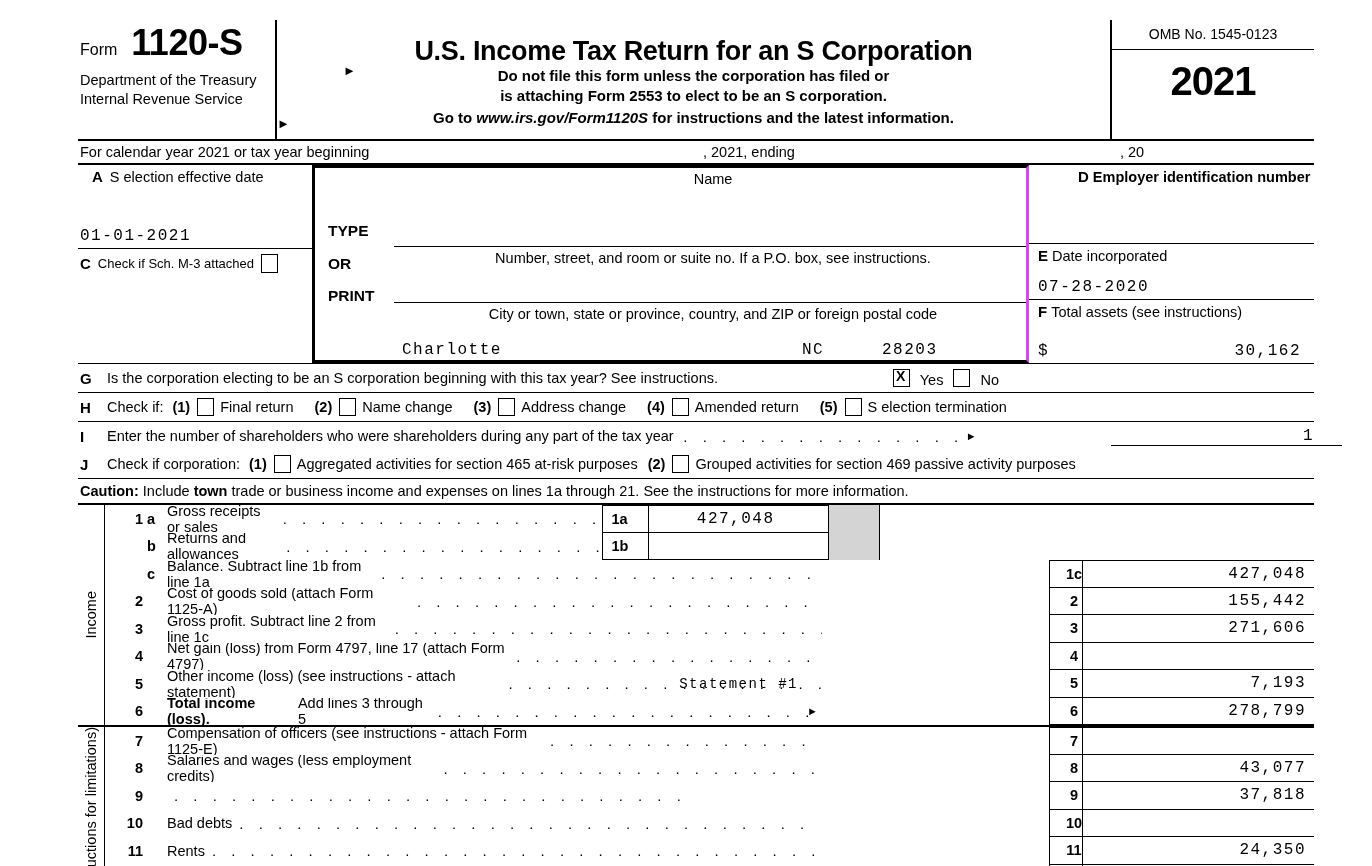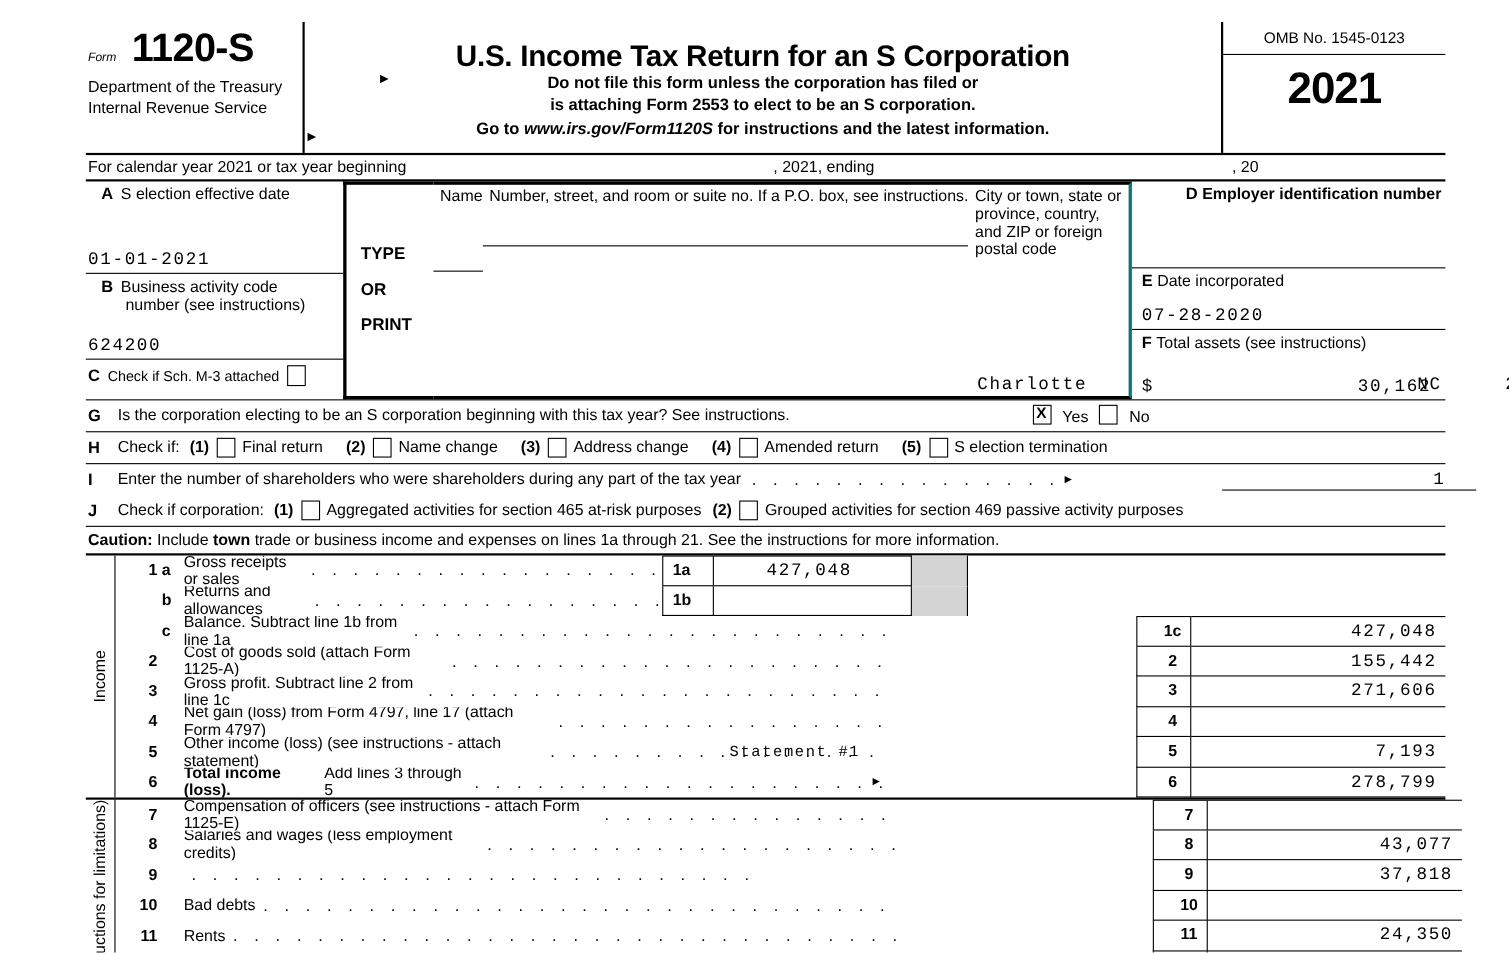--- a/index.html
+++ b/index.html
@@ -26,21 +26,21 @@
     border-bottom: 2px solid #000;
     height: 119px;
   }
   .hdr-left {
     width: 197px;
     border-right: 2px solid #000;
     position: relative;
     padding-top: 2px;
   }
   .hdr-formrow { display: flex; align-items: baseline; padding-left: 2px; }
-  .hdr-formlabel { font-size: 11px; font-style: italic; }
+  .hdr-formlabel { font-size: 16px; }
   .hdr-formnum { font-size: 36px; font-weight: bold; letter-spacing: -0.5px; margin-left: 14px; }
   .hdr-dept { font-size: 14.5px; line-height: 1.32; padding-left: 2px; margin-top: 7px; }
 
   .hdr-mid {
     flex: 1;
     text-align: center;
     position: relative;
   }
   .hdr-title { font-size: 27px; font-weight: bold; letter-spacing: -0.3px; margin-top: 18px; line-height: 1; }
   .hdr-sub { font-size: 15px; font-weight: bold; line-height: 1.28; margin-top: 1px; }
@@ -90,23 +90,23 @@
     display: flex; flex-direction: column; justify-content: center;
     padding-left: 13px;
     box-sizing: border-box;
   }
   .typebox div { font-size: 15.5px; font-weight: bold; line-height: 2.1; }
 
   .ident-mid {
     flex: 1;
     border-top: 3px solid #000;
     border-bottom: 3px solid #000;
-    border-right: 3px solid #0f766e;
+    border-right: 3px solid #d946ef;
     box-sizing: border-box;
-    display: flex; 
+    display: flex; flex-direction: column; text-align: center;
   }
   .addr-cell { position: relative; border-bottom: 1px solid #000; }
   .addr-cell:last-child { border-bottom: none; }
   .addr-name { height: 78px; }
   .addr-street { height: 55px; }
   .addr-city { flex: 1; }
   .addr-lbl { font-size: 14.5px; padding-left: 6px; padding-top: 3px; }
   .addr-val { position: absolute; bottom: 1px; font-size: 16px; }
 
   .ident-right { width: 285px; display: flex; flex-direction: column; }
@@ -163,21 +163,21 @@
                   box-sizing: border-box; }
   .subcol .sb-v { flex: 1; border-bottom: 1.2px solid #000; border-top: 1.2px solid #000;
                   border-right: 1.2px solid #000;
                   font-size: 16px; display:flex; align-items:center; justify-content:flex-end;
                   padding-right: 53px; box-sizing: border-box; }
   .subcol.second .sb-n, .subcol.second .sb-v { border-top: none; text-align: right; }
   .subspacer { width: 227px; flex-shrink: 0; }
 
   .graybox { width: 50px; flex-shrink: 0; background: #d4d4d4; border-right: 1.2px solid #000; }
 
-  .rnum { width: 50px; flex-shrink: 0; border-left: 1.2px solid #000; border-right: 1.2px solid #000;
+  .rnum { width: 34px; flex-shrink: 0; border-left: 1.2px solid #000; border-right: 1.2px solid #000;
           border-bottom: 1.2px solid #000;
           font-size: 14.5px; font-weight: bold; display:flex; align-items:center; justify-content:center;
           box-sizing: border-box; padding-left: 16px; }
   .rnum.topb { border-top: 1.2px solid #000; }
   .rval { width: 231px; flex-shrink: 0; border-bottom: 1.2px solid #000;
           font-size: 16px; display:flex; align-items:center; justify-content:flex-end;
           padding-right: 8px; box-sizing: border-box; }
   .rval.topb { border-top: 1.2px solid #000; }
 </style>
 </head>
@@ -222,27 +222,20 @@
     <span class="cal-c">, 20</span>
   </div>
 
   <div class="ident">
 
     <div class="ident-left">
       <div class="cellA">
         <div class="idlbl"><b>A</b><span>S election effective date</span></div>
         <div class="idval mono">01-01-2021</div>
       </div>
-      <div class="cellB">
-        <div class="idlbl">
-          <b>B</b><span>Business activity code</span>
-          <div style="padding-left:22px">number (see instructions)</div>
-        </div>
-        <div class="idval mono">624200</div>
-      </div>
       <div class="cellC">
         <div class="cellC-in">
           <b>C</b>
             <span>Check if Sch. M-3  attached</span>
           <span class="chkbox"></span>
         </div>
       </div>
     </div>
 
     <div class="typebox">
@@ -283,21 +276,21 @@
         <div class="idval mono" style="left:auto;right:13px">30,162</div>
       </div>
     </div>
   </div>
 
   <div class="ghij">
 
     <div class="grow brd">
       <span class="gletter">G</span>
       <span>Is the corporation electing to be an S corporation beginning with this tax year? See instructions.</span>
-      <span style="position:absolute;left:855px">
+      <span style="position:absolute;left:809px">
         <span class="cbx on"></span>
         <span>Yes</span>
         <span class="cbx"></span>
         <span>No</span>
       </span>
     </div>
 
     <div class="grow brd">
       <span class="gletter">H</span>
       <span>Check if:</span>

